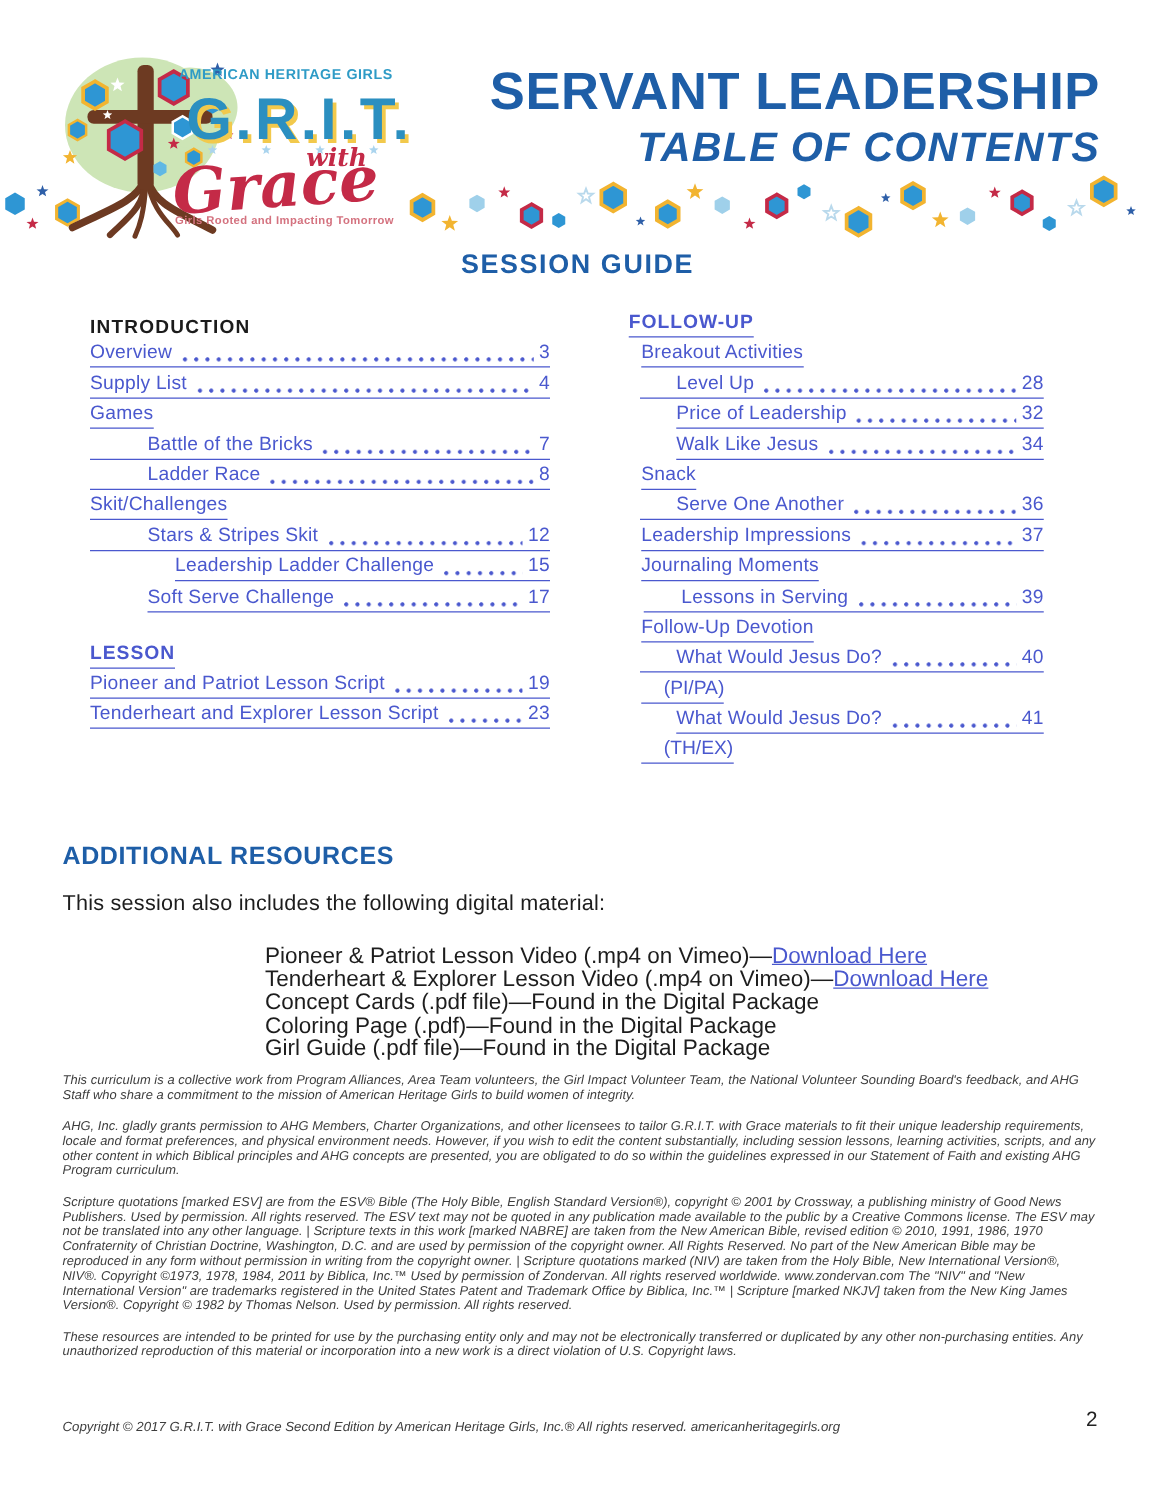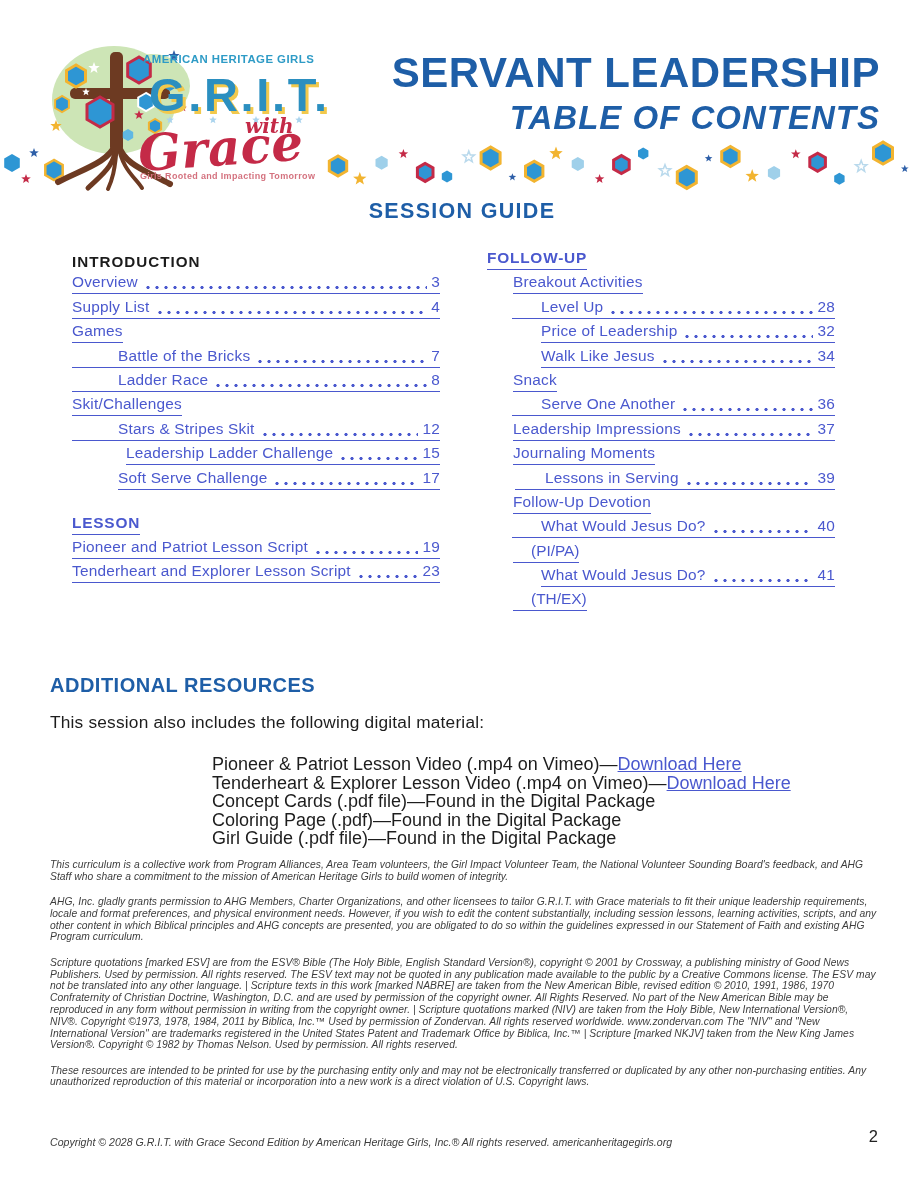--- a/index.html
+++ b/index.html
@@ -169,21 +169,21 @@
         <span>8</span>
       </div>
       <div class="toc-line toc-head">
         <span class="ul" style="margin-left: 0px;">Skit/Challenges</span>
       </div>
       <div class="toc-line toc-row" style="margin-left: 0px; padding-left: 46px;">
         <span>Stars &amp; Stripes Skit</span>
         <span class="dots"></span>
         <span>12</span>
       </div>
-      <div class="toc-line toc-row" style="margin-left: 54px; padding-left: 0px;">
+      <div class="toc-line toc-row" style="margin-left: 68px; padding-left: 0px;">
         <span>Leadership Ladder Challenge</span>
         <span class="dots"></span>
         <span>15</span>
       </div>
       <div class="toc-line toc-row" style="margin-left: 46px; padding-left: 0px;">
         <span>Soft Serve Challenge</span>
         <span class="dots"></span>
         <span>17</span>
       </div>
       <div class="toc-line toc-head toc-section" style="margin-top: 23px;">
@@ -195,21 +195,21 @@
         <span>19</span>
       </div>
       <div class="toc-line toc-row" style="margin-left: 0px; padding-left: 0px;">
         <span>Tenderheart and Explorer Lesson Script</span>
         <span class="dots"></span>
         <span>23</span>
       </div>
     </div>
   <div class="toc-col" id="toc-right">
       <div class="toc-line toc-head toc-section">
-        <span class="ul" style="margin-left: 0px;">FOLLOW-UP</span>
+        <span class="ul" style="margin-left: 16px;">FOLLOW-UP</span>
       </div>
       <div class="toc-line toc-head">
         <span class="ul" style="margin-left: 26px;">Breakout Activities</span>
       </div>
       <div class="toc-line toc-row" style="margin-left: 25px; padding-left: 29px;">
         <span>Level Up</span>
         <span class="dots"></span>
         <span>28</span>
       </div>
       <div class="toc-line toc-row" style="margin-left: 54px; padding-left: 0px;">
@@ -274,15 +274,15 @@
       <div class="dm-line"><span>Girl Guide (.pdf file)—Found in the Digital Package</span></div>
     </div>
 
   <div id="fineprint">
     <p>This curriculum is a collective work from Program Alliances, Area Team volunteers, the Girl Impact Volunteer Team, the National Volunteer Sounding Board's feedback, and AHG Staff who share a commitment to the mission of American Heritage Girls to build women of integrity.</p>
     <p>AHG, Inc. gladly grants permission to AHG Members, Charter Organizations, and other licensees to tailor G.R.I.T. with Grace materials to fit their unique leadership requirements, locale and format preferences, and physical environment needs. However, if you wish to edit the content substantially, including session lessons, learning activities, scripts, and any other content in which Biblical principles and AHG concepts are presented, you are obligated to do so within the guidelines expressed in our Statement of Faith and existing AHG Program curriculum.</p>
     <p>Scripture quotations [marked ESV] are from the ESV® Bible (The Holy Bible, English Standard Version®), copyright © 2001 by Crossway, a publishing ministry of Good News Publishers. Used by permission. All rights reserved. The ESV text may not be quoted in any publication made available to the public by a Creative Commons license. The ESV may not be translated into any other language. | Scripture texts in this work [marked NABRE] are taken from the New American Bible, revised edition © 2010, 1991, 1986, 1970 Confraternity of Christian Doctrine, Washington, D.C. and are used by permission of the copyright owner. All Rights Reserved. No part of the New American Bible may be reproduced in any form without permission in writing from the copyright owner. | Scripture quotations marked (NIV) are taken from the Holy Bible, New International Version®, NIV®. Copyright ©1973, 1978, 1984, 2011 by Biblica, Inc.™ Used by permission of Zondervan. All rights reserved worldwide. www.zondervan.com The "NIV" and "New International Version" are trademarks registered in the United States Patent and Trademark Office by Biblica, Inc.™ | Scripture [marked NKJV] taken from the New King James Version®. Copyright © 1982 by Thomas Nelson. Used by permission. All rights reserved.</p>
     <p class="last">These resources are intended to be printed for use by the purchasing entity only and may not be electronically transferred or duplicated by any other non-purchasing entities. Any unauthorized reproduction of this material or incorporation into a new work is a direct violation of U.S. Copyright laws.</p>
   </div>
 
-  <div class="footer-copy">Copyright © 2028 G.R.I.T. with Grace Second Edition by American Heritage Girls, Inc.® All rights reserved. americanheritagegirls.org</div>
+  <div class="footer-copy">Copyright © 2017 G.R.I.T. with Grace Second Edition by American Heritage Girls, Inc.® All rights reserved. americanheritagegirls.org</div>
   <div class="page-num">2</div>
 </div>
 
 </body></html>

